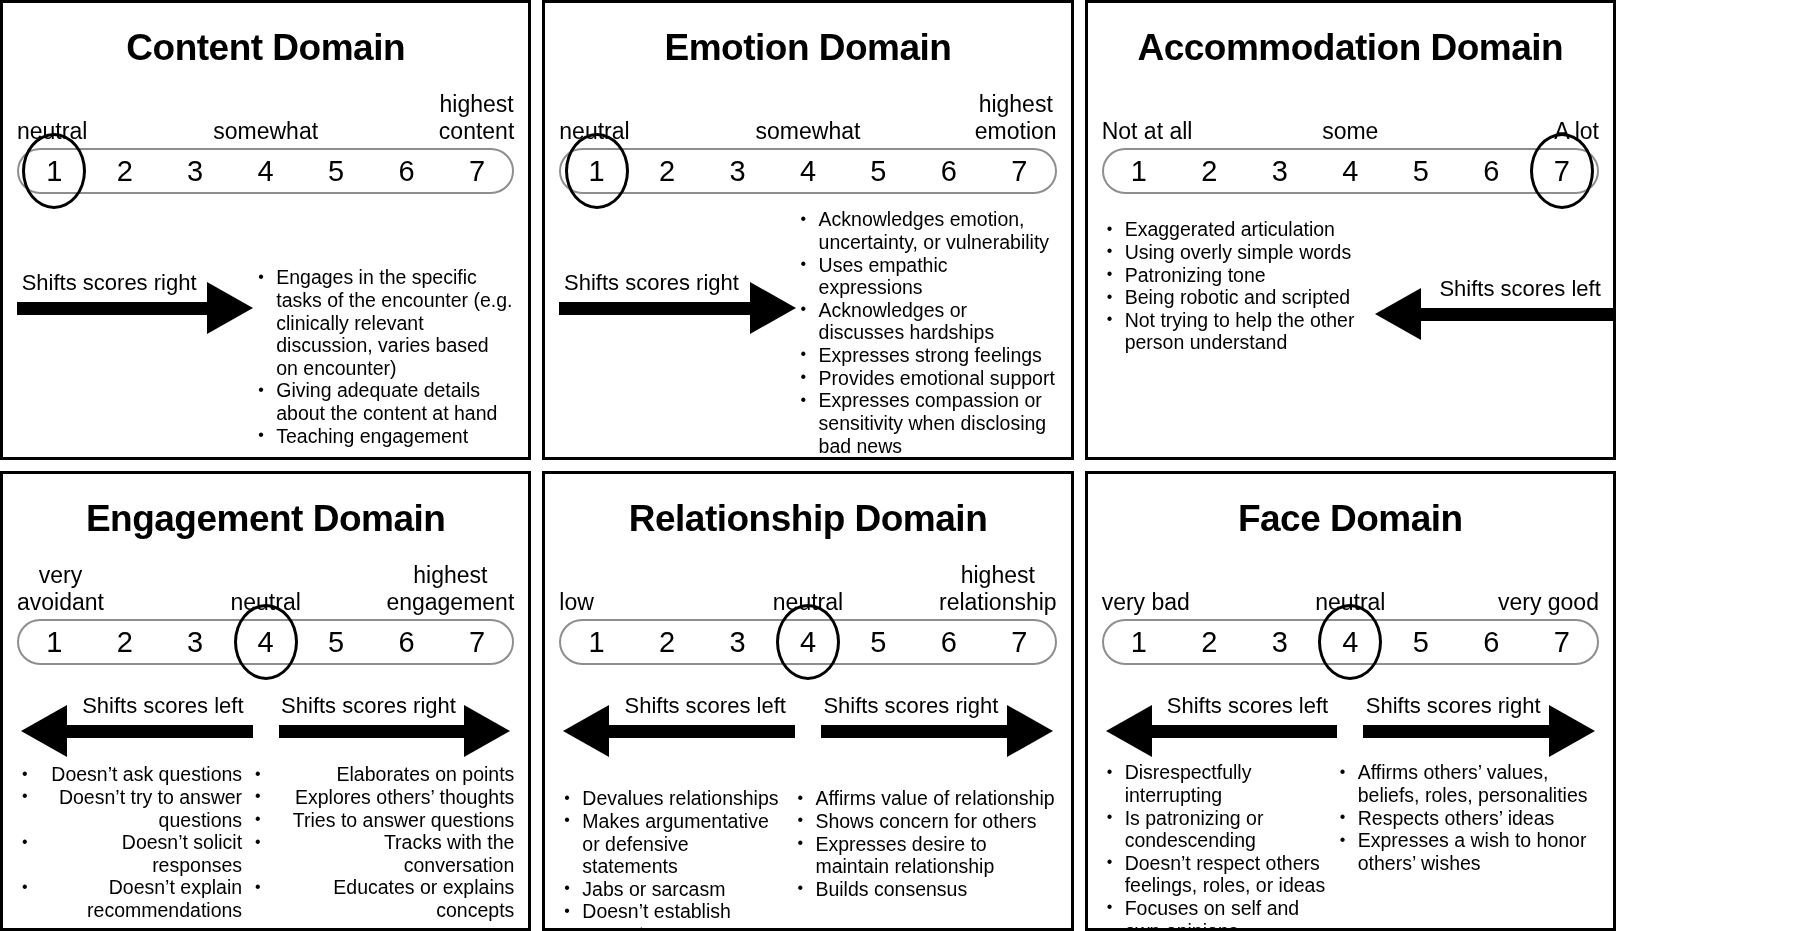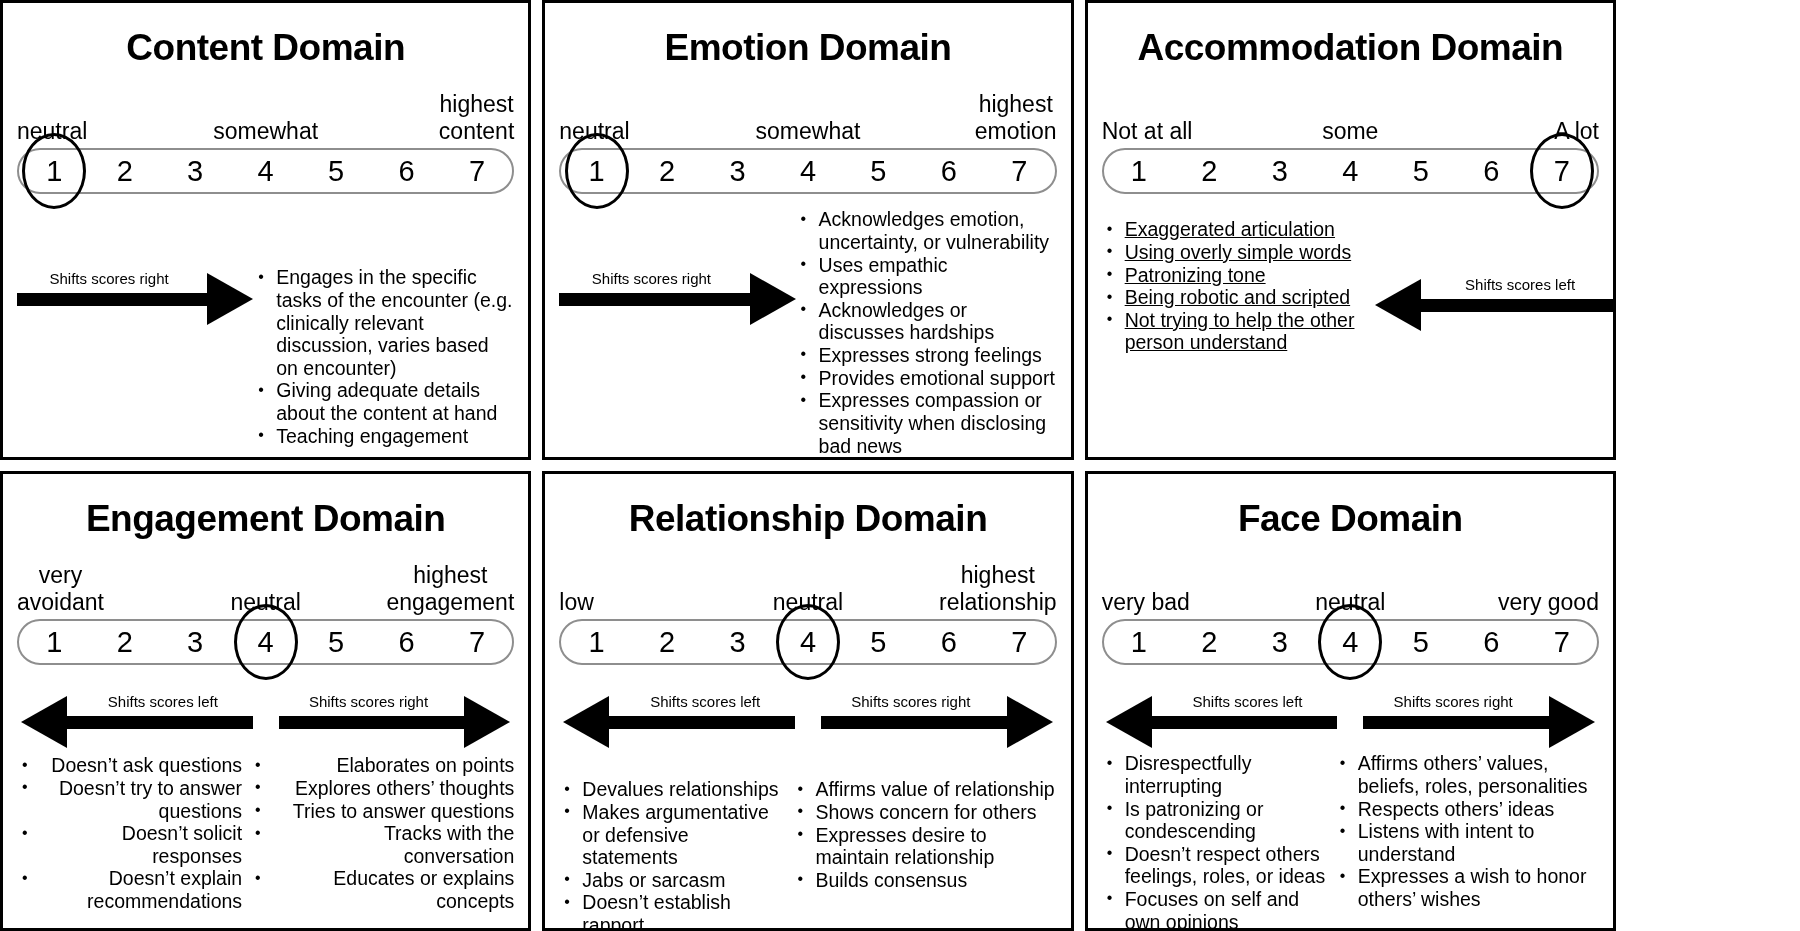--- a/index.html
+++ b/index.html
@@ -38,42 +38,42 @@
     margin-top:4px;height:46px;border:2.5px solid var(--pill-border);
     border-radius:26px;display:flex;align-items:stretch;
   }
   .num{flex:1;position:relative;display:flex;align-items:center;justify-content:center;font-size:29px;}
   .circle{
     position:absolute;left:50%;top:50%;width:64px;height:76px;
     transform:translate(-50%,-50%);
     border:3.5px solid var(--ink);border-radius:50%;pointer-events:none;
   }
   
-  .arrow-label{font-size:15px;text-align:center;margin-bottom:-14px;position:relative;z-index:1;white-space:nowrap;}
+  .arrow-label{font-size:22px;text-align:center;margin-bottom:-14px;position:relative;z-index:1;white-space:nowrap;}
   .arrow-label.pad-r{padding-right:52px;}
   .arrow-label.pad-l{padding-left:52px;}
   .arrow{display:flex;align-items:center;}
   .shaft{height:13px;background:var(--ink);flex:1;}
   .head{width:0;height:0;}
   .head-r{border-top:26px solid transparent;border-bottom:26px solid transparent;border-left:46px solid var(--ink);}
   .head-l{border-top:26px solid transparent;border-bottom:26px solid transparent;border-right:46px solid var(--ink);}
   
   ul{margin:0;padding:0;list-style:none;font-size:19.5px;line-height:1.16;}
   li{position:relative;padding-left:23px;}
   li::before{content:"\2022";position:absolute;left:5px;top:0.08em;font-size:0.82em;}
   
   .body{display:flex;align-items:flex-start;}
   .body ul{flex:1;}
   .arrow-col{flex:none;}
   .p0 .body{margin-top:72px;}
   .p0 .arrow-col{width:47.5%;padding-top:4px;}
   .p1 .body{margin-top:14px;}
   .p1 .arrow-col{width:47.5%;padding-top:62px;}
   .p2 .body{margin-top:24px;}
-  .p2 .body ul{flex:none;width:55%;text-decoration:underline;}
+  .p2 .body ul{flex:none;width:55%;}
   .p2 .arrow-col{flex:1;padding-top:58px;margin-right:-14px;}
   
   .arrows-row{display:flex;gap:26px;margin-top:28px;padding:0 4px;}
   .arrows-row .acol{flex:1;min-width:0;}
   .lists-row{display:flex;gap:8px;}
   .lists-row ul.left{width:46%;}
   .lists-row ul.right{width:54%;}
   .p3 .lists-row{margin-top:6px;text-align:right;}
   .p4 .lists-row{margin-top:30px;}
   .p5 .lists-row{margin-top:4px;}
@@ -411,19 +411,18 @@
     <div class="lists-row">
       <ul class="left">
         <li>Disrespectfully interrupting</li>
         <li>Is patronizing or condescending</li>
         <li>Doesn’t respect others feelings, roles, or ideas</li>
         <li>Focuses on self and own opinions</li>
       </ul>
       <ul class="right">
         <li>Affirms others’ values, beliefs, roles, personalities</li>
         <li>Respects others’ ideas</li>
-        <li>Listens with intent to understand</li>
         <li>Expresses a wish to honor others’ wishes</li>
       </ul>
     </div>
   </section>
 
 </div>
 
 </body></html>

